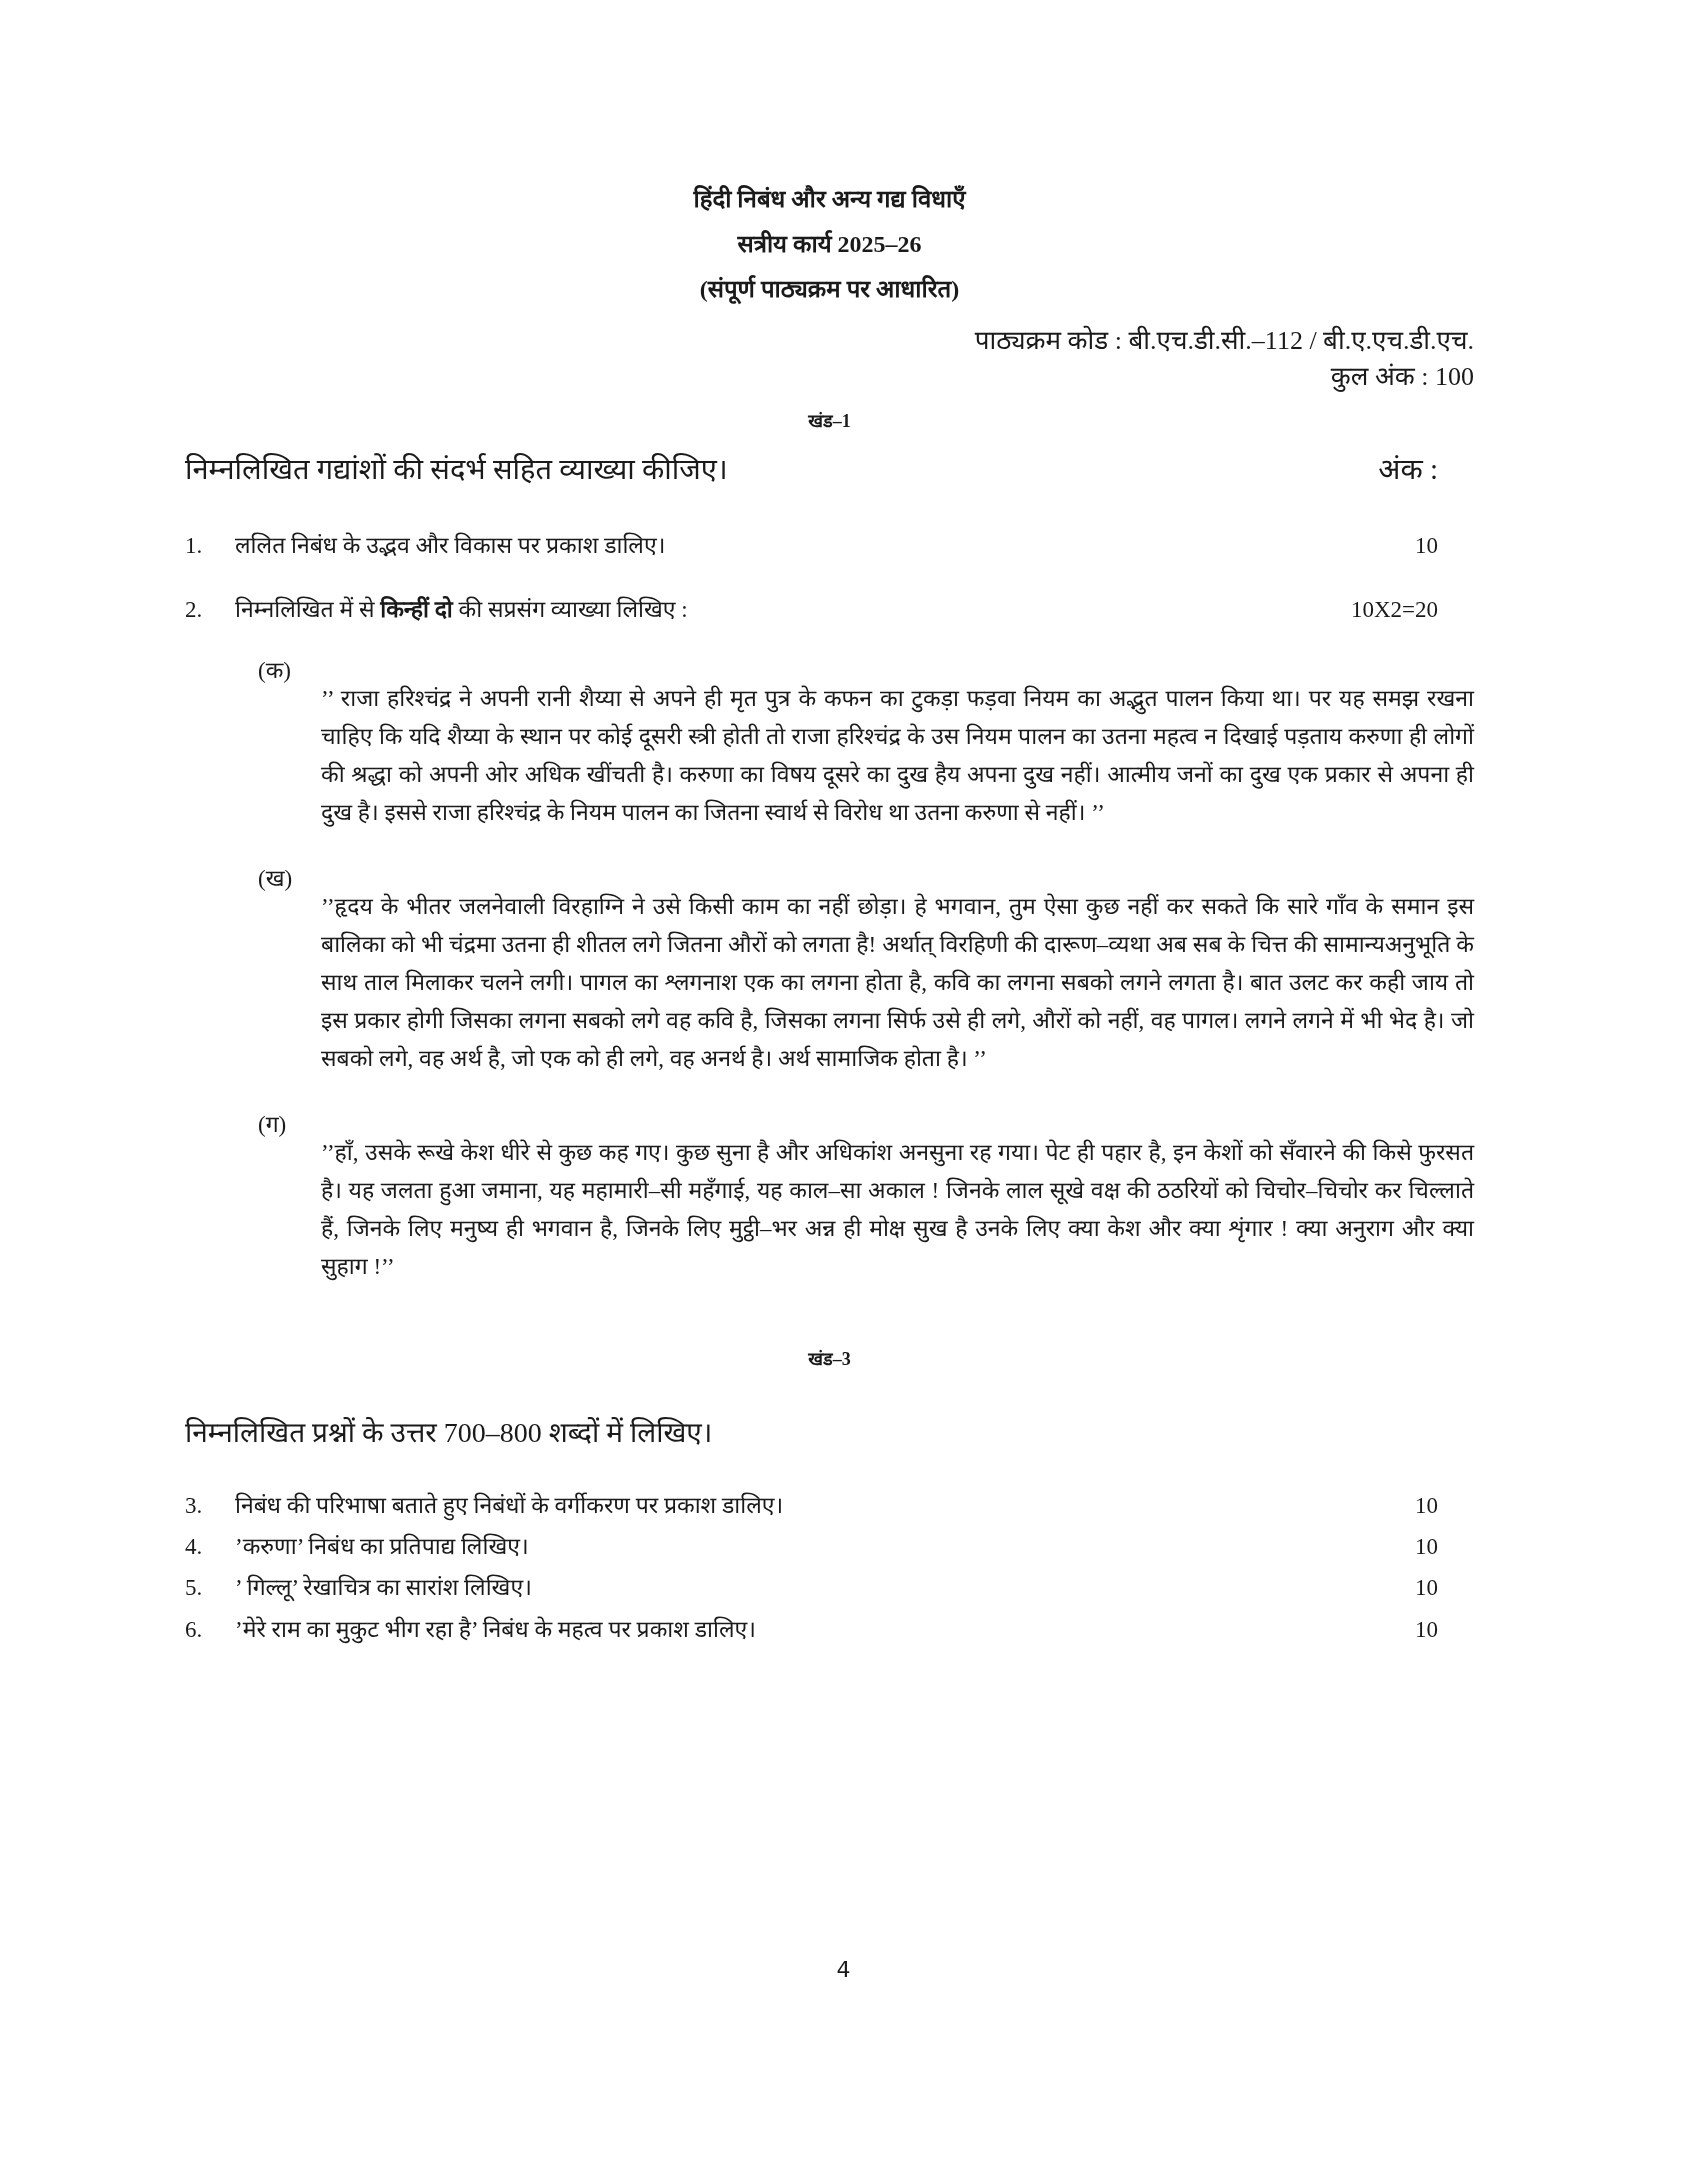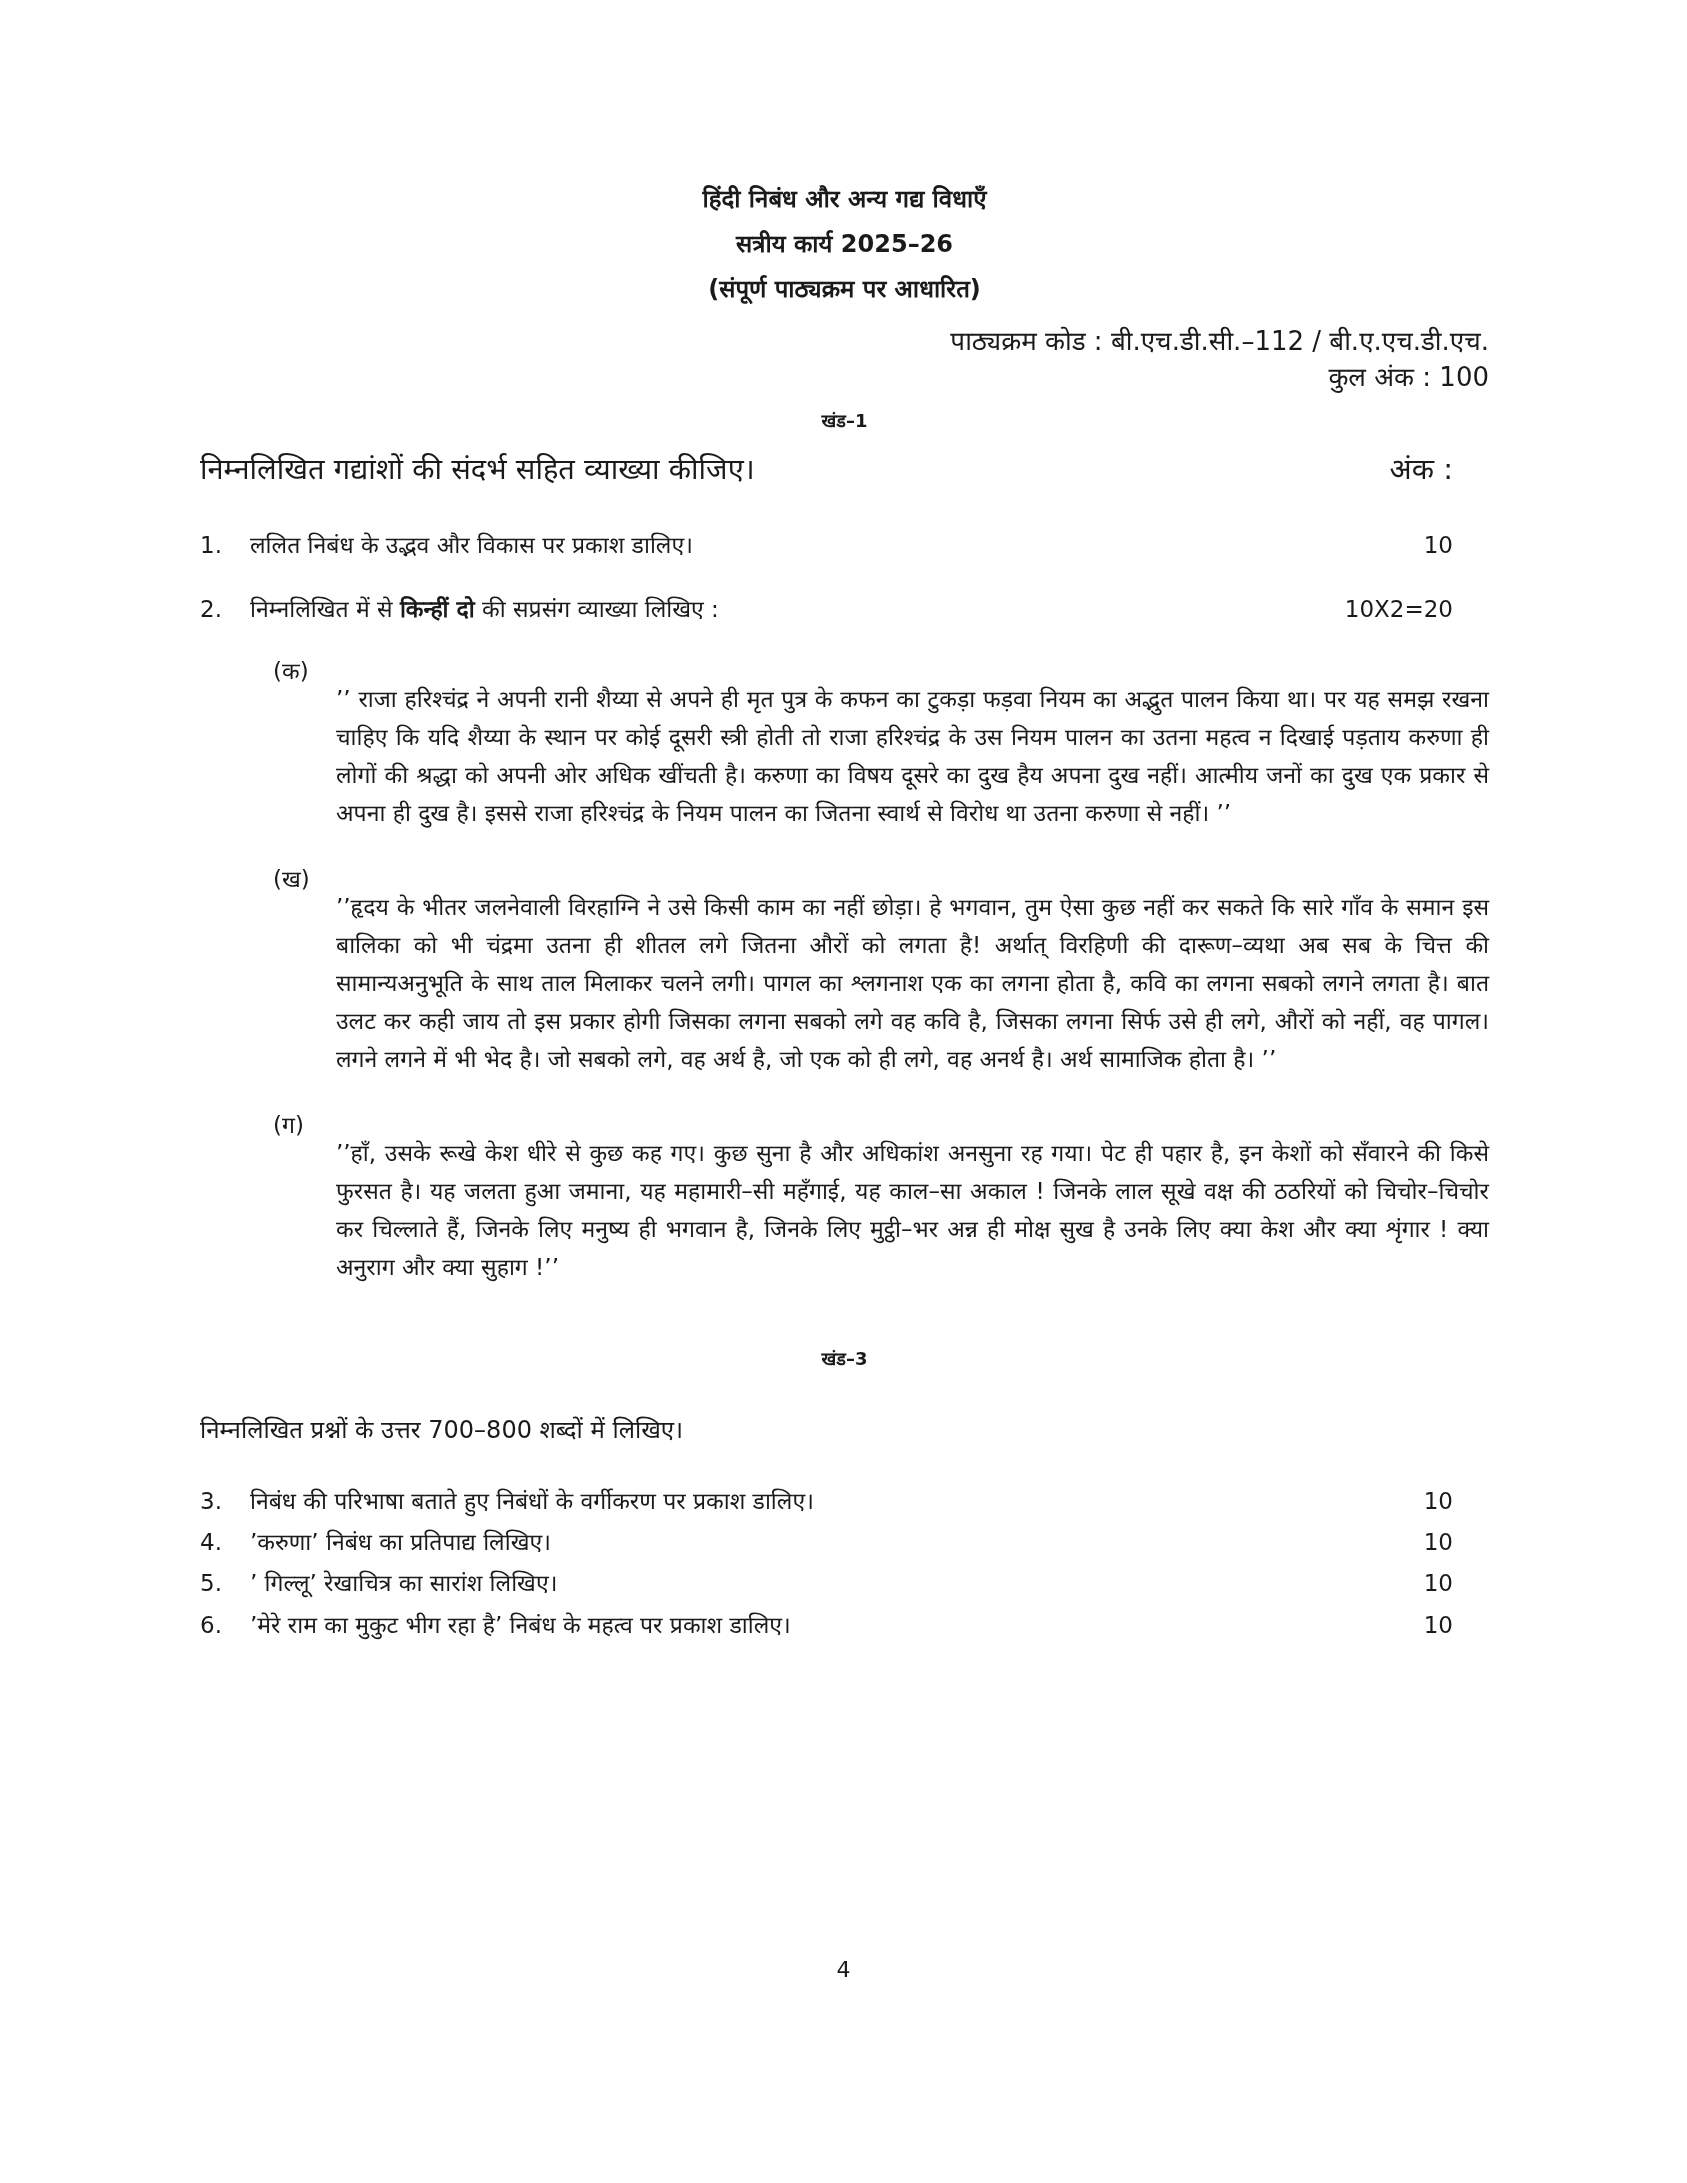--- a/index.html
+++ b/index.html
@@ -16,23 +16,24 @@
   }
   .page {
     position: relative;
     width: 1687px;
     height: 2183px;
     background: #ffffff;
     overflow: hidden;
   }
   .content {
     position: absolute;
-    left: 200px;
+    left: 185px;
     top: 177px;
     width: 1289px;
+    font-family: Liberation Serif, serif;
   }
   .title-block {
     text-align: center;
     font-weight: bold;
     font-size: 24px;
     line-height: 45px;
   }
   .code-block {
     text-align: right;
     font-size: 26px;
@@ -88,21 +89,21 @@
     flex: 0 0 63px;
     width: 63px;
   }
   .passage-text {
     flex: 1 1 auto;
     text-align: justify;
     margin-top: 28px;
   }
   .section2-heading { margin-top: 60px; }
   .instruction2 {
-    font-size: 24px;
+    font-size: 28px;
     margin-top: 42px;
   }
   .questions2 {
     margin-top: 40px;
   }
   .questions2 .question-row {
     margin-bottom: 9.3px;
     line-height: 32px;
   }
   .page-number {

